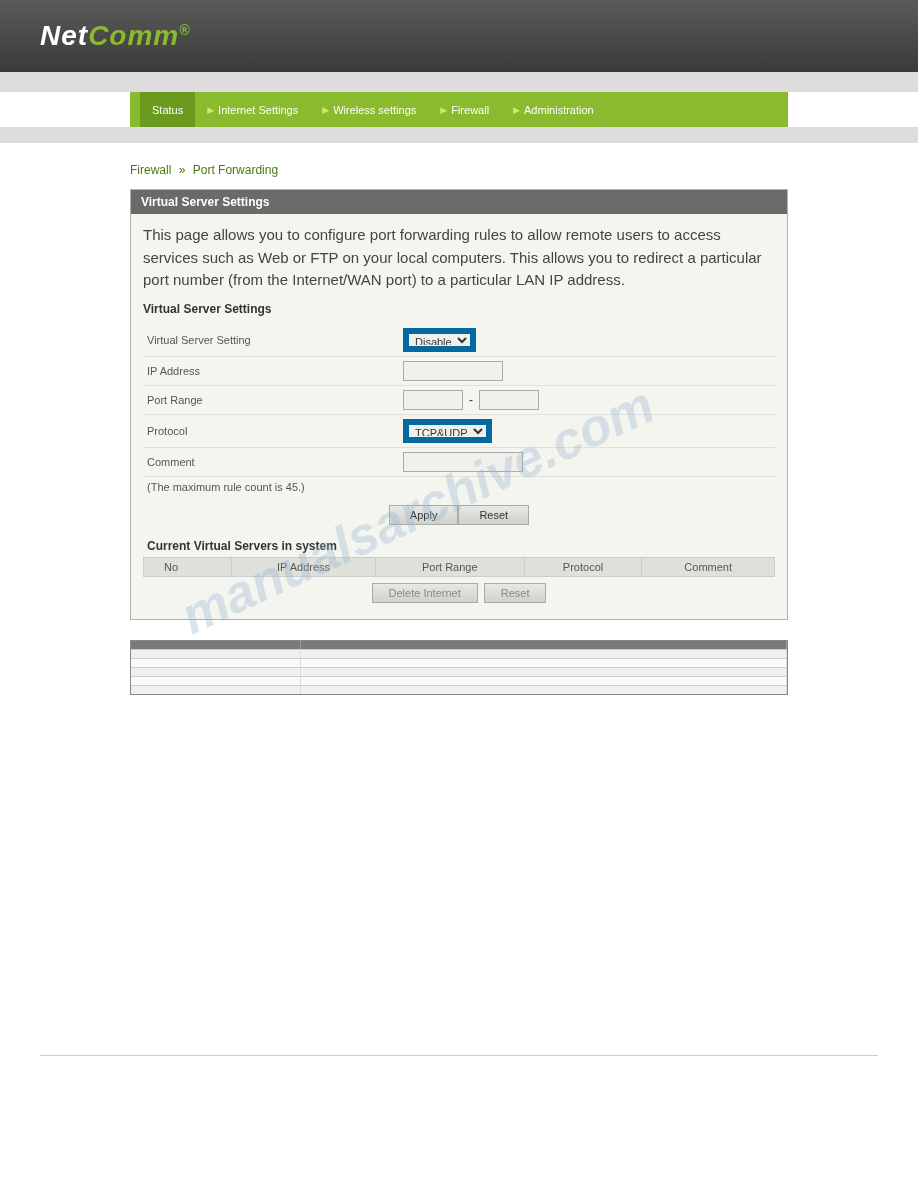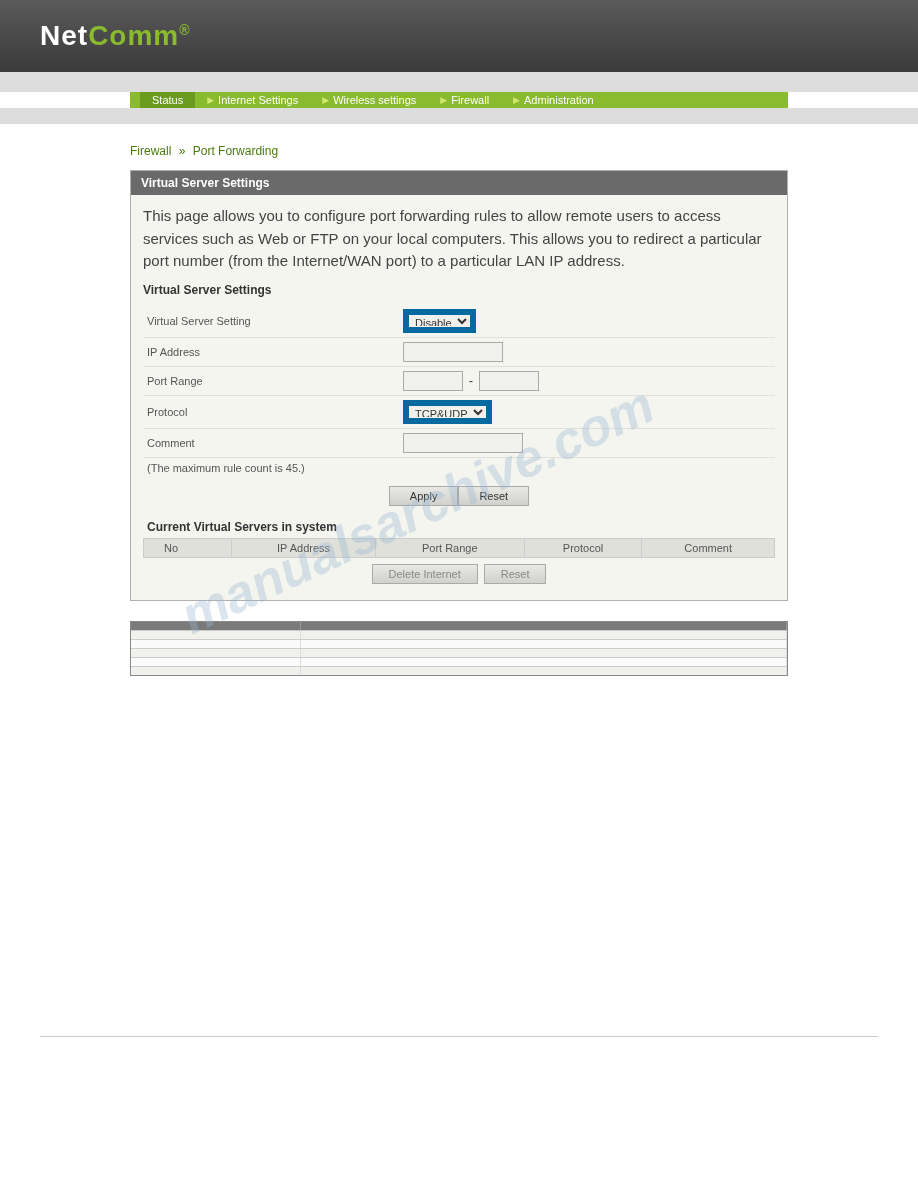--- a/index.html
+++ b/index.html
@@ -10,32 +10,33 @@
       background: linear-gradient(to bottom, #5a5a5a, #3a3a3a);
       height: 72px;
       display: flex;
       align-items: center;
       padding-left: 40px;
     }
     .logo-text {
       color: white;
       font-size: 28px;
       font-weight: bold;
+      font-style: italic;
       font-family: Arial, sans-serif;
       letter-spacing: 1px;
       text-align: center;
     }
     .logo-text span {
       color: #8aba2e;
     }
 
     
     .nav-bar {
       background: #8aba2e;
-      height: 16px;
+      height: 35px;
       display: flex;
       align-items: center;
       padding: 0 10px;
       margin: 0 130px;
     }
     .nav-item {
       color: white;
       font-size: 11px;
       padding: 0 12px;
       cursor: pointer;

